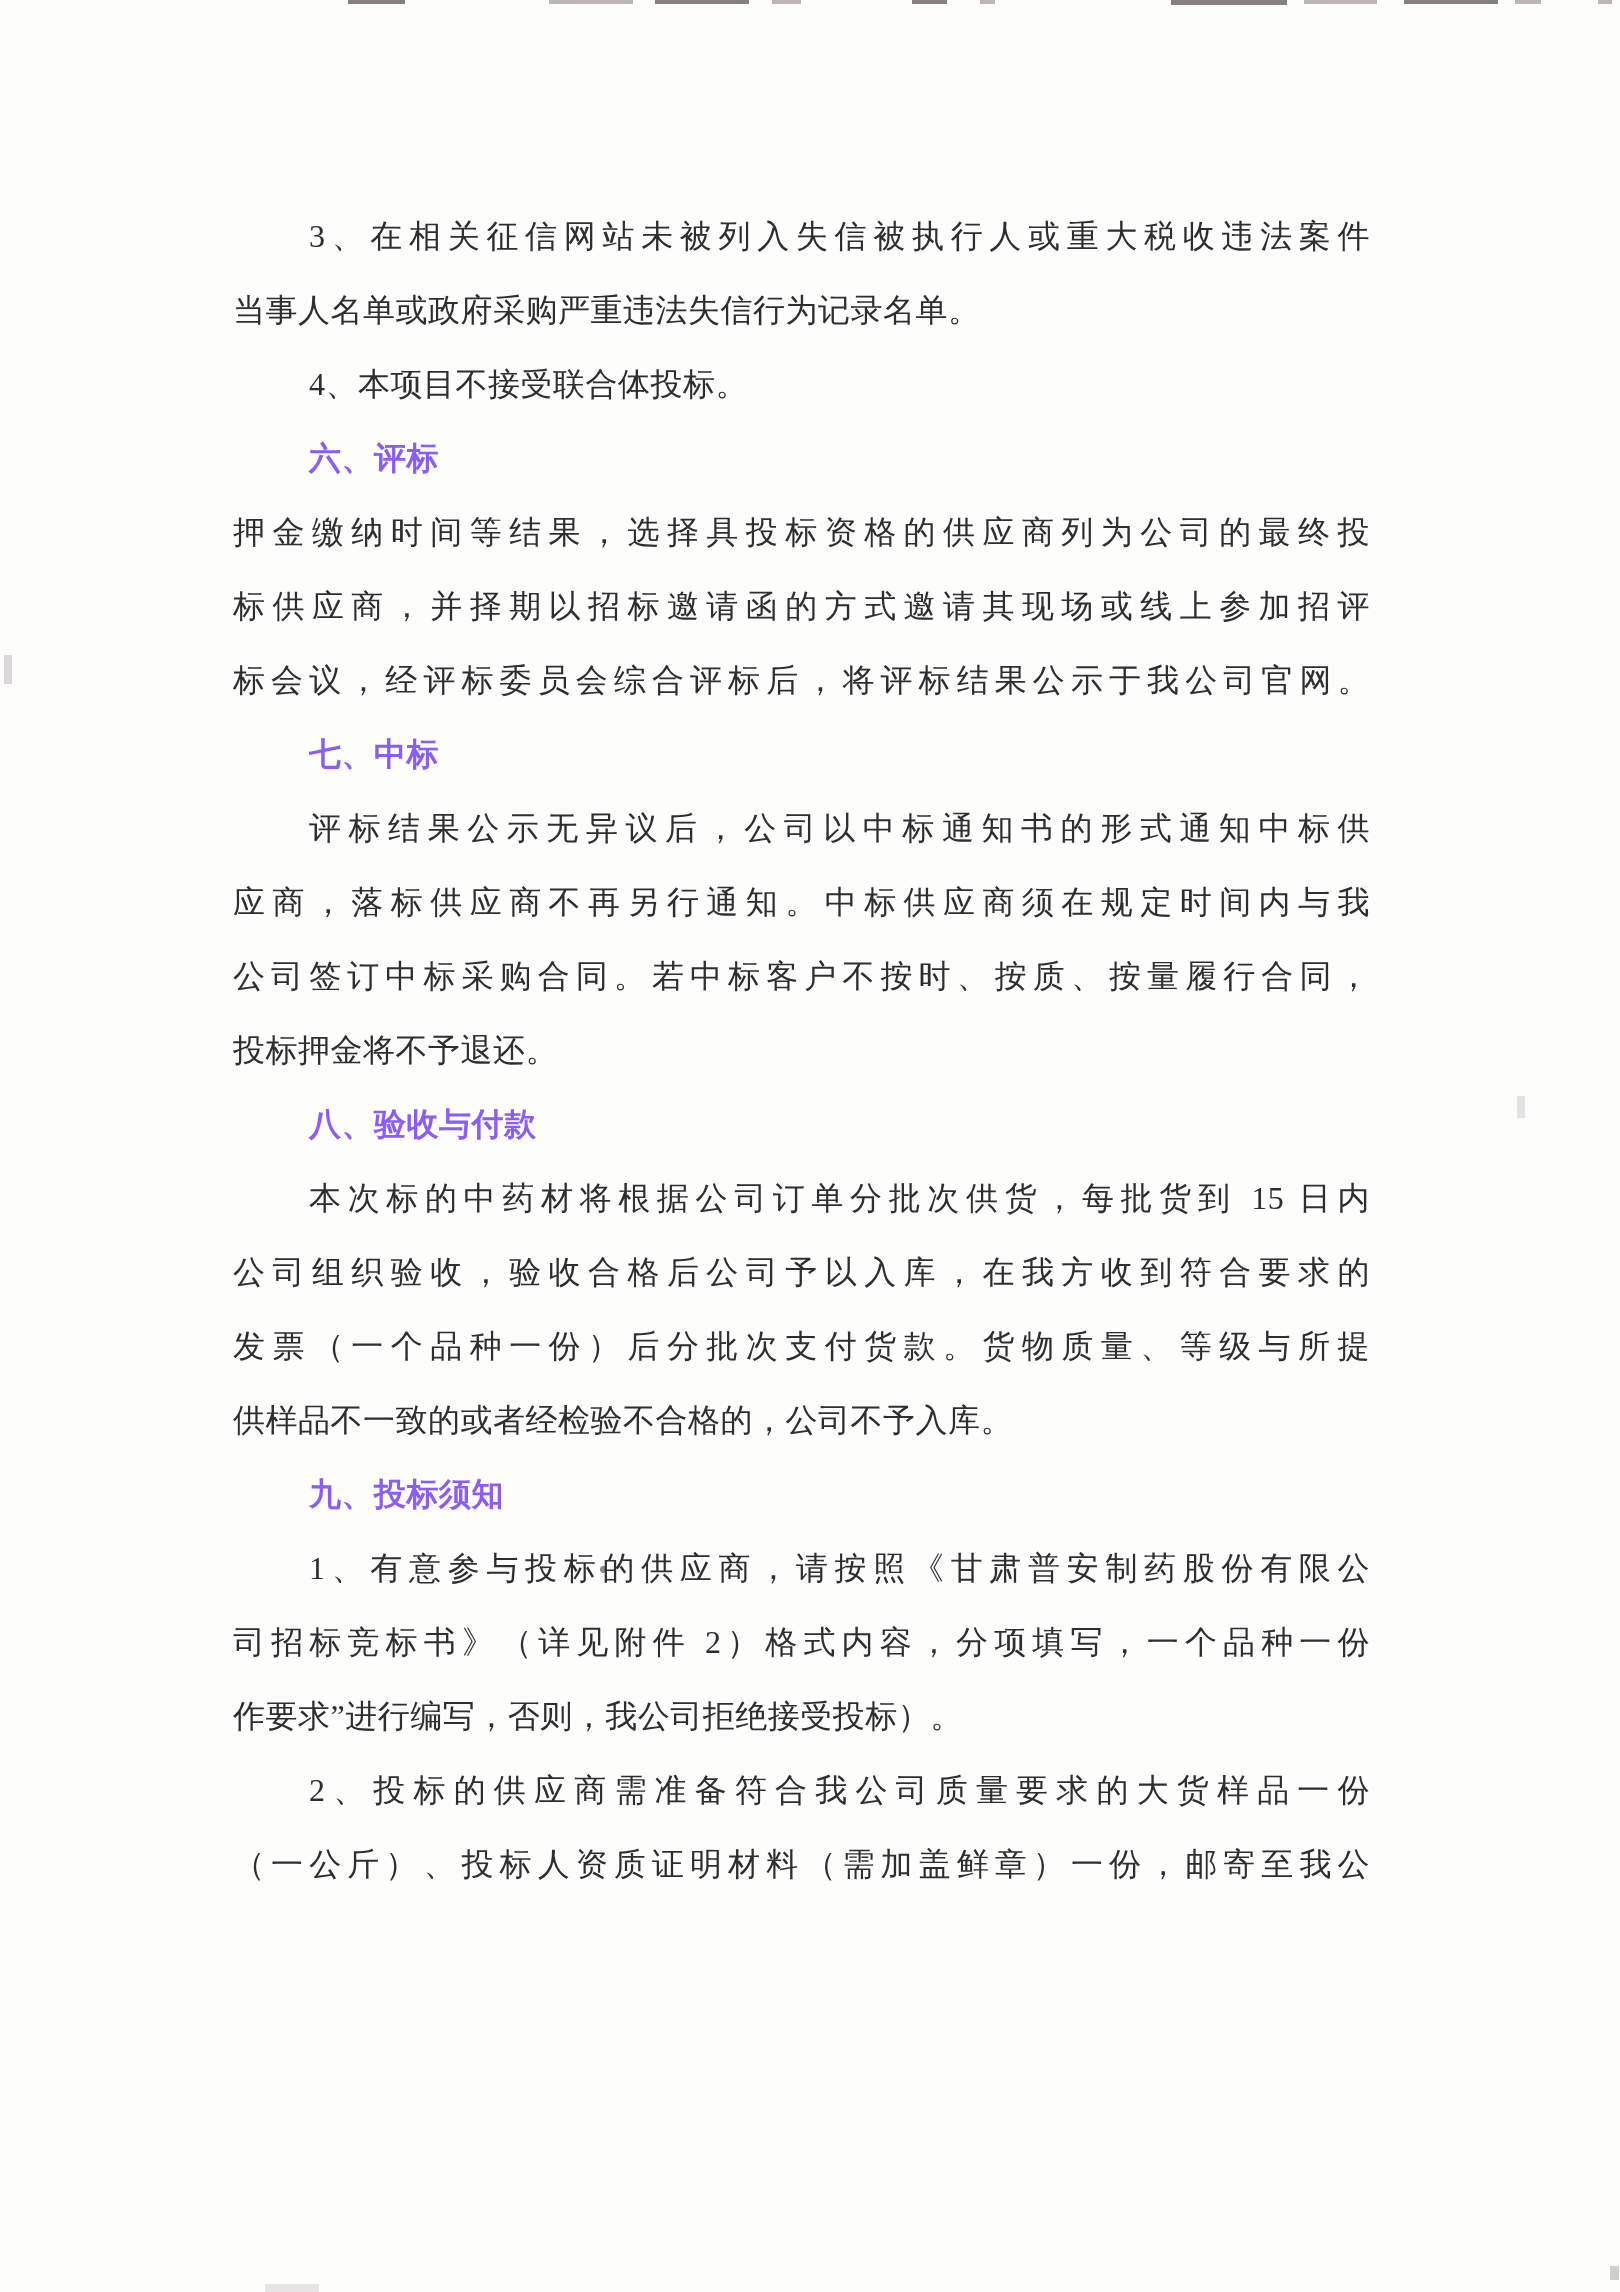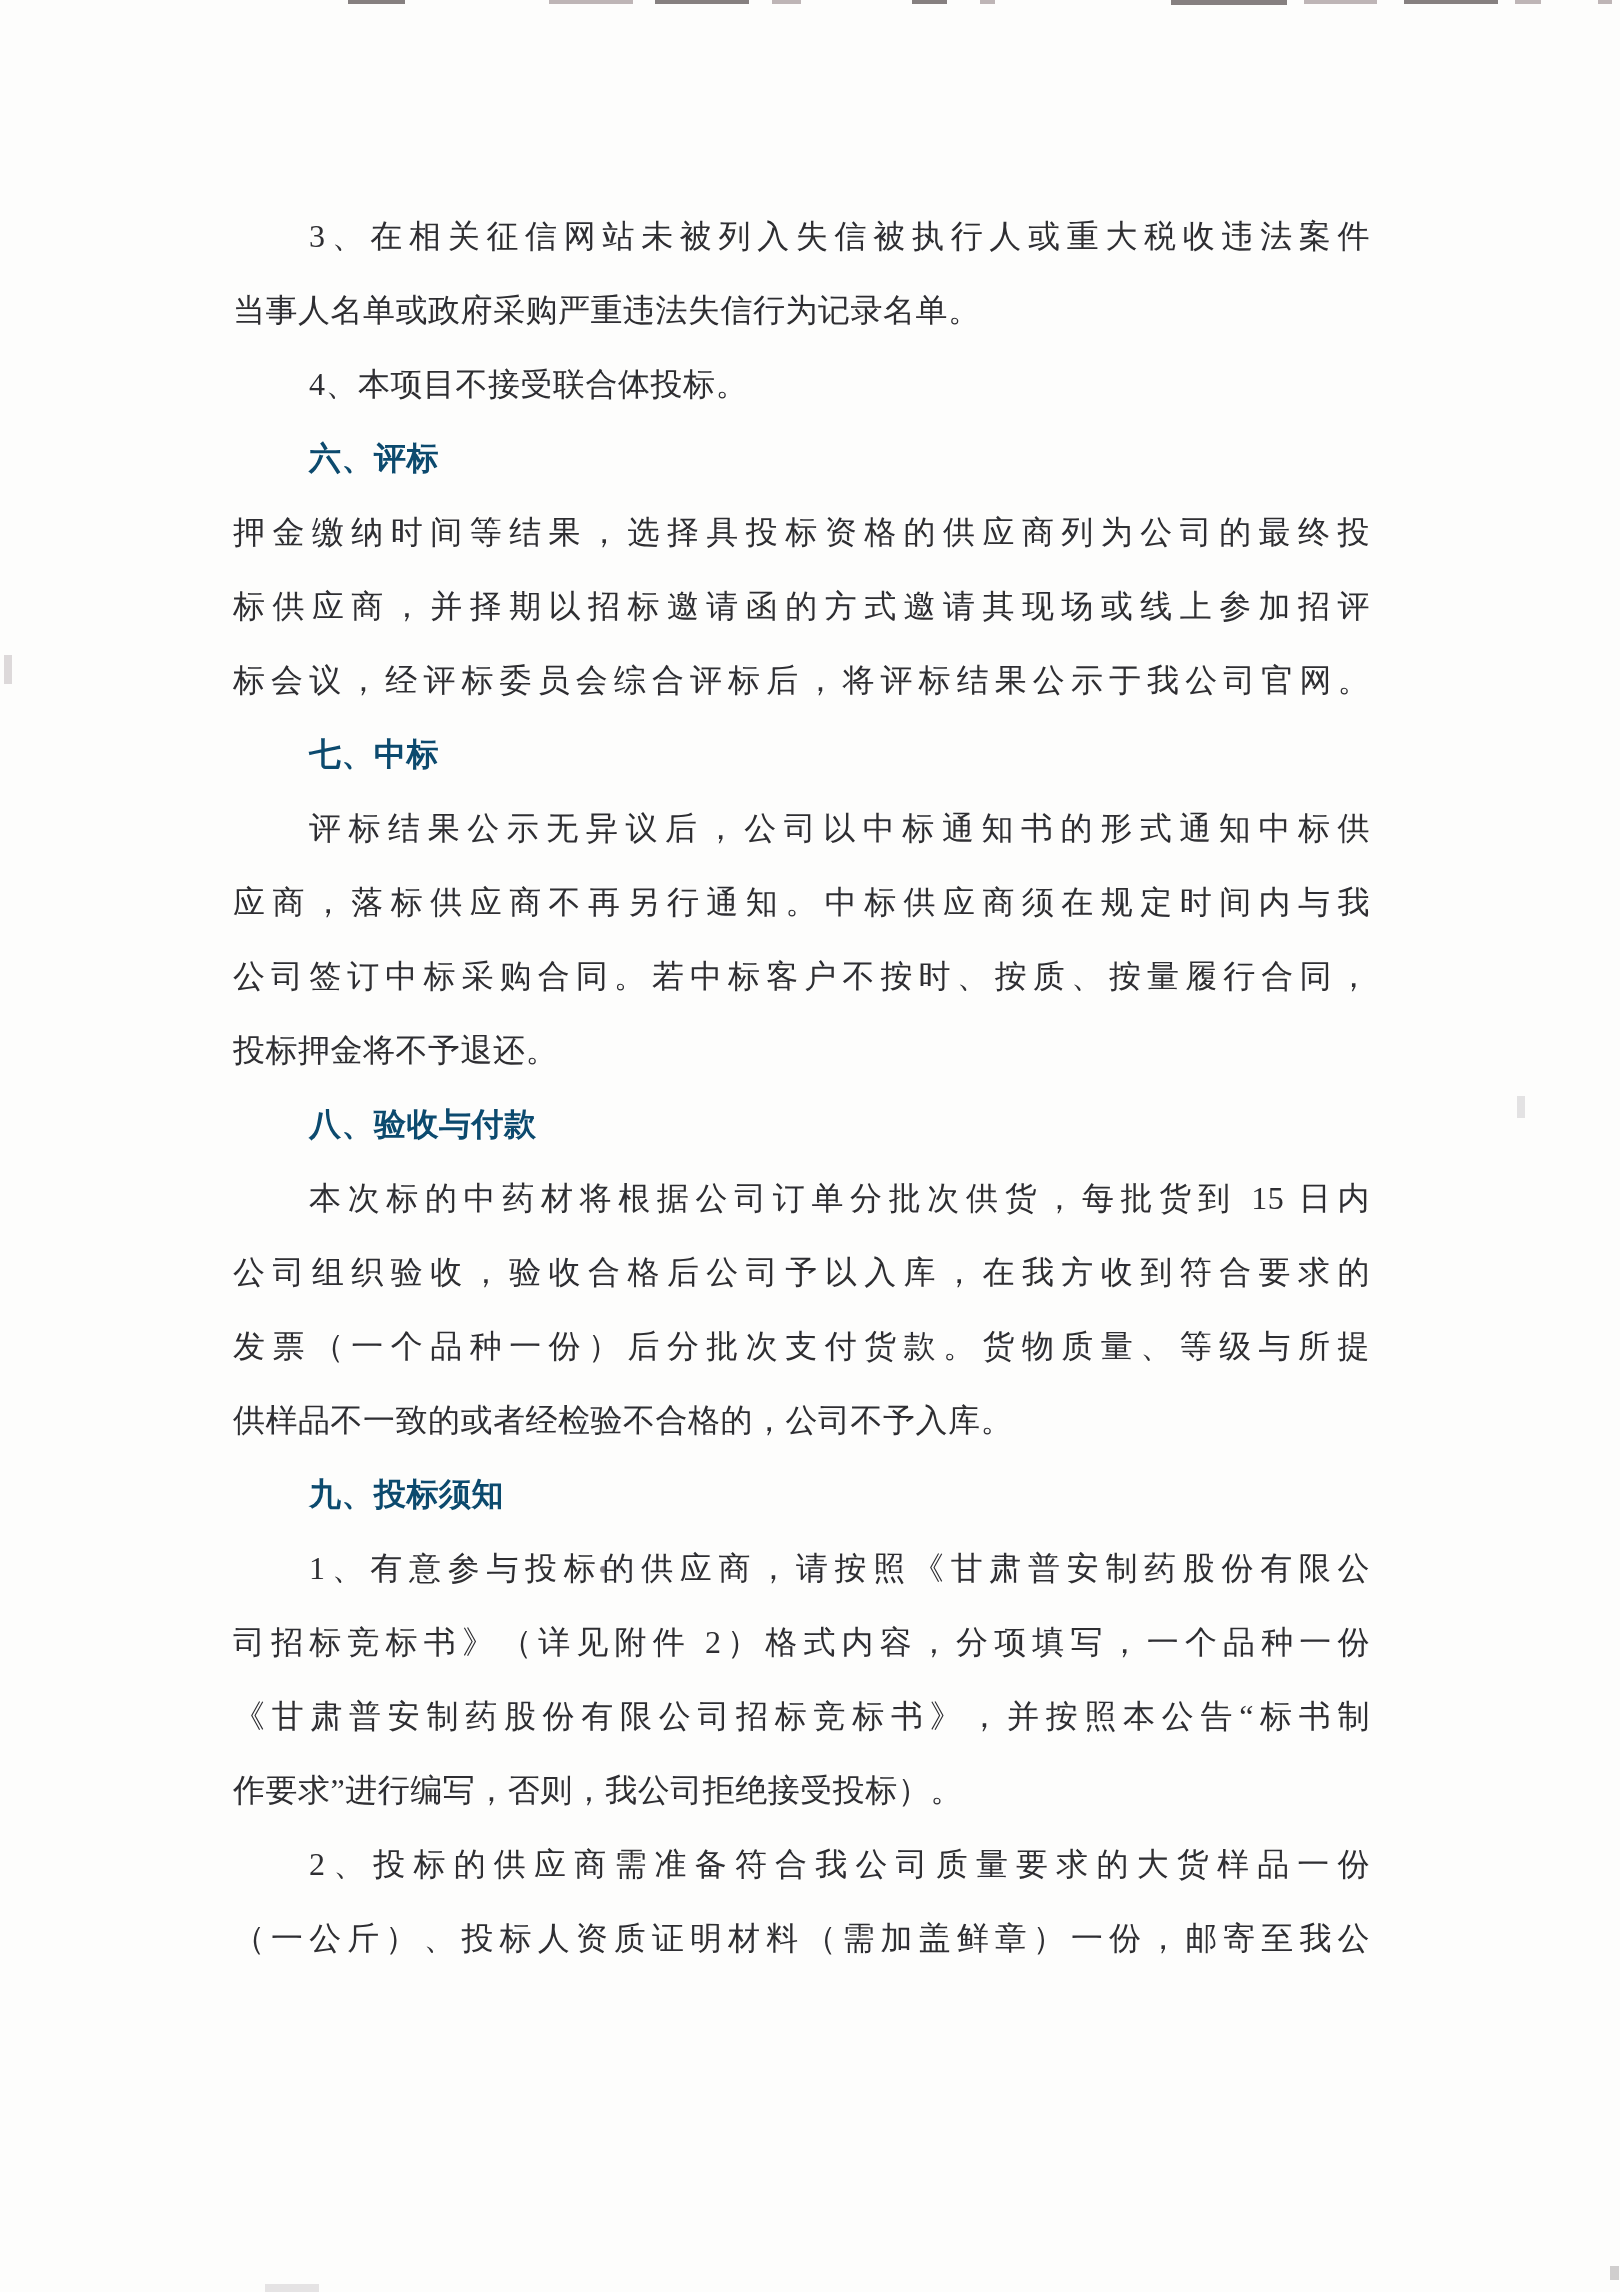--- a/index.html
+++ b/index.html
@@ -32,21 +32,21 @@
     text-align: left;
     font-family: Liberation Serif, serif;
   }
   .ln.j {
     white-space: normal;
     text-align: justify;
     text-align-last: justify;
     text-justify: inter-character;
   }
   .ln.ind { padding-left: 76px; }
-  .ln.h   { font-weight: bold; color: #0c4a6e; }
+  .ln.h   { font-weight: bold; color: #8b5cf6; }
   
   .art { position: absolute; pointer-events: none; }
   .dash { top: 0; height: 3.9px; background: #5e5557; opacity: .75; }
   .dash.lt { background: #8a7a7c; opacity: .55; }
   .speck { border-radius: 50%; }
 </style>
 </head>
 <body>
 
 <div class="page">
@@ -83,20 +83,19 @@
     <div class="ln j">公司签订中标采购合同。若中标客户不按时、按质、按量履行合同，</div>
     <div class="ln">投标押金将不予退还。</div>
     <div class="ln ind h">八、验收与付款</div>
     <div class="ln ind j">本次标的中药材将根据公司订单分批次供货，每批货到 15 日内</div>
     <div class="ln j">公司组织验收，验收合格后公司予以入库，在我方收到符合要求的</div>
     <div class="ln j">发票（一个品种一份）后分批次支付货款。货物质量、等级与所提</div>
     <div class="ln">供样品不一致的或者经检验不合格的，公司不予入库。</div>
     <div class="ln ind h">九、投标须知</div>
     <div class="ln ind j">1、有意参与投标的供应商，请按照《甘肃普安制药股份有限公</div>
     <div class="ln j">司招标竞标书》（详见附件 2）格式内容，分项填写，一个品种一份</div>
-    <div class="ln j">《甘肃普安制药股份有限公司招标竞标书》，并按照本公告“标书制</div>
     <div class="ln">作要求”进行编写，否则，我公司拒绝接受投标）。</div>
     <div class="ln ind j">2、投标的供应商需准备符合我公司质量要求的大货样品一份</div>
     <div class="ln j">（一公斤）、投标人资质证明材料（需加盖鲜章）一份，邮寄至我公</div>
   </div>
 
 </div>
 
 
 </body></html>

